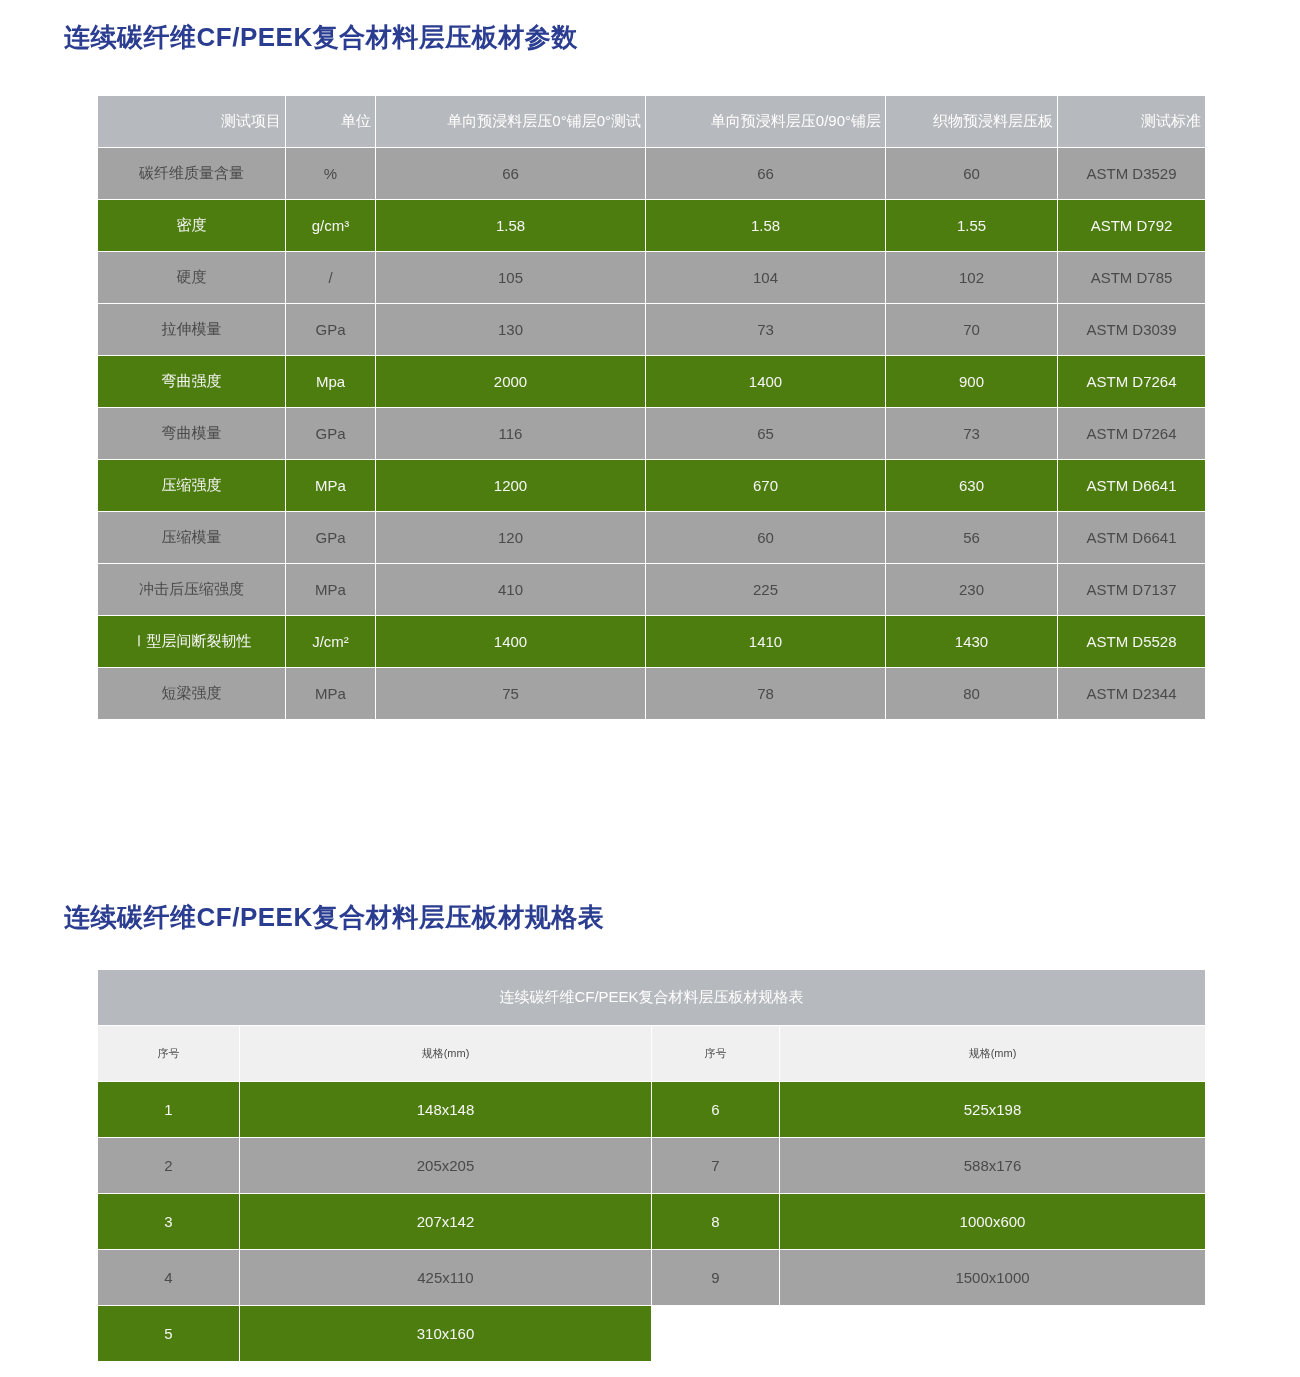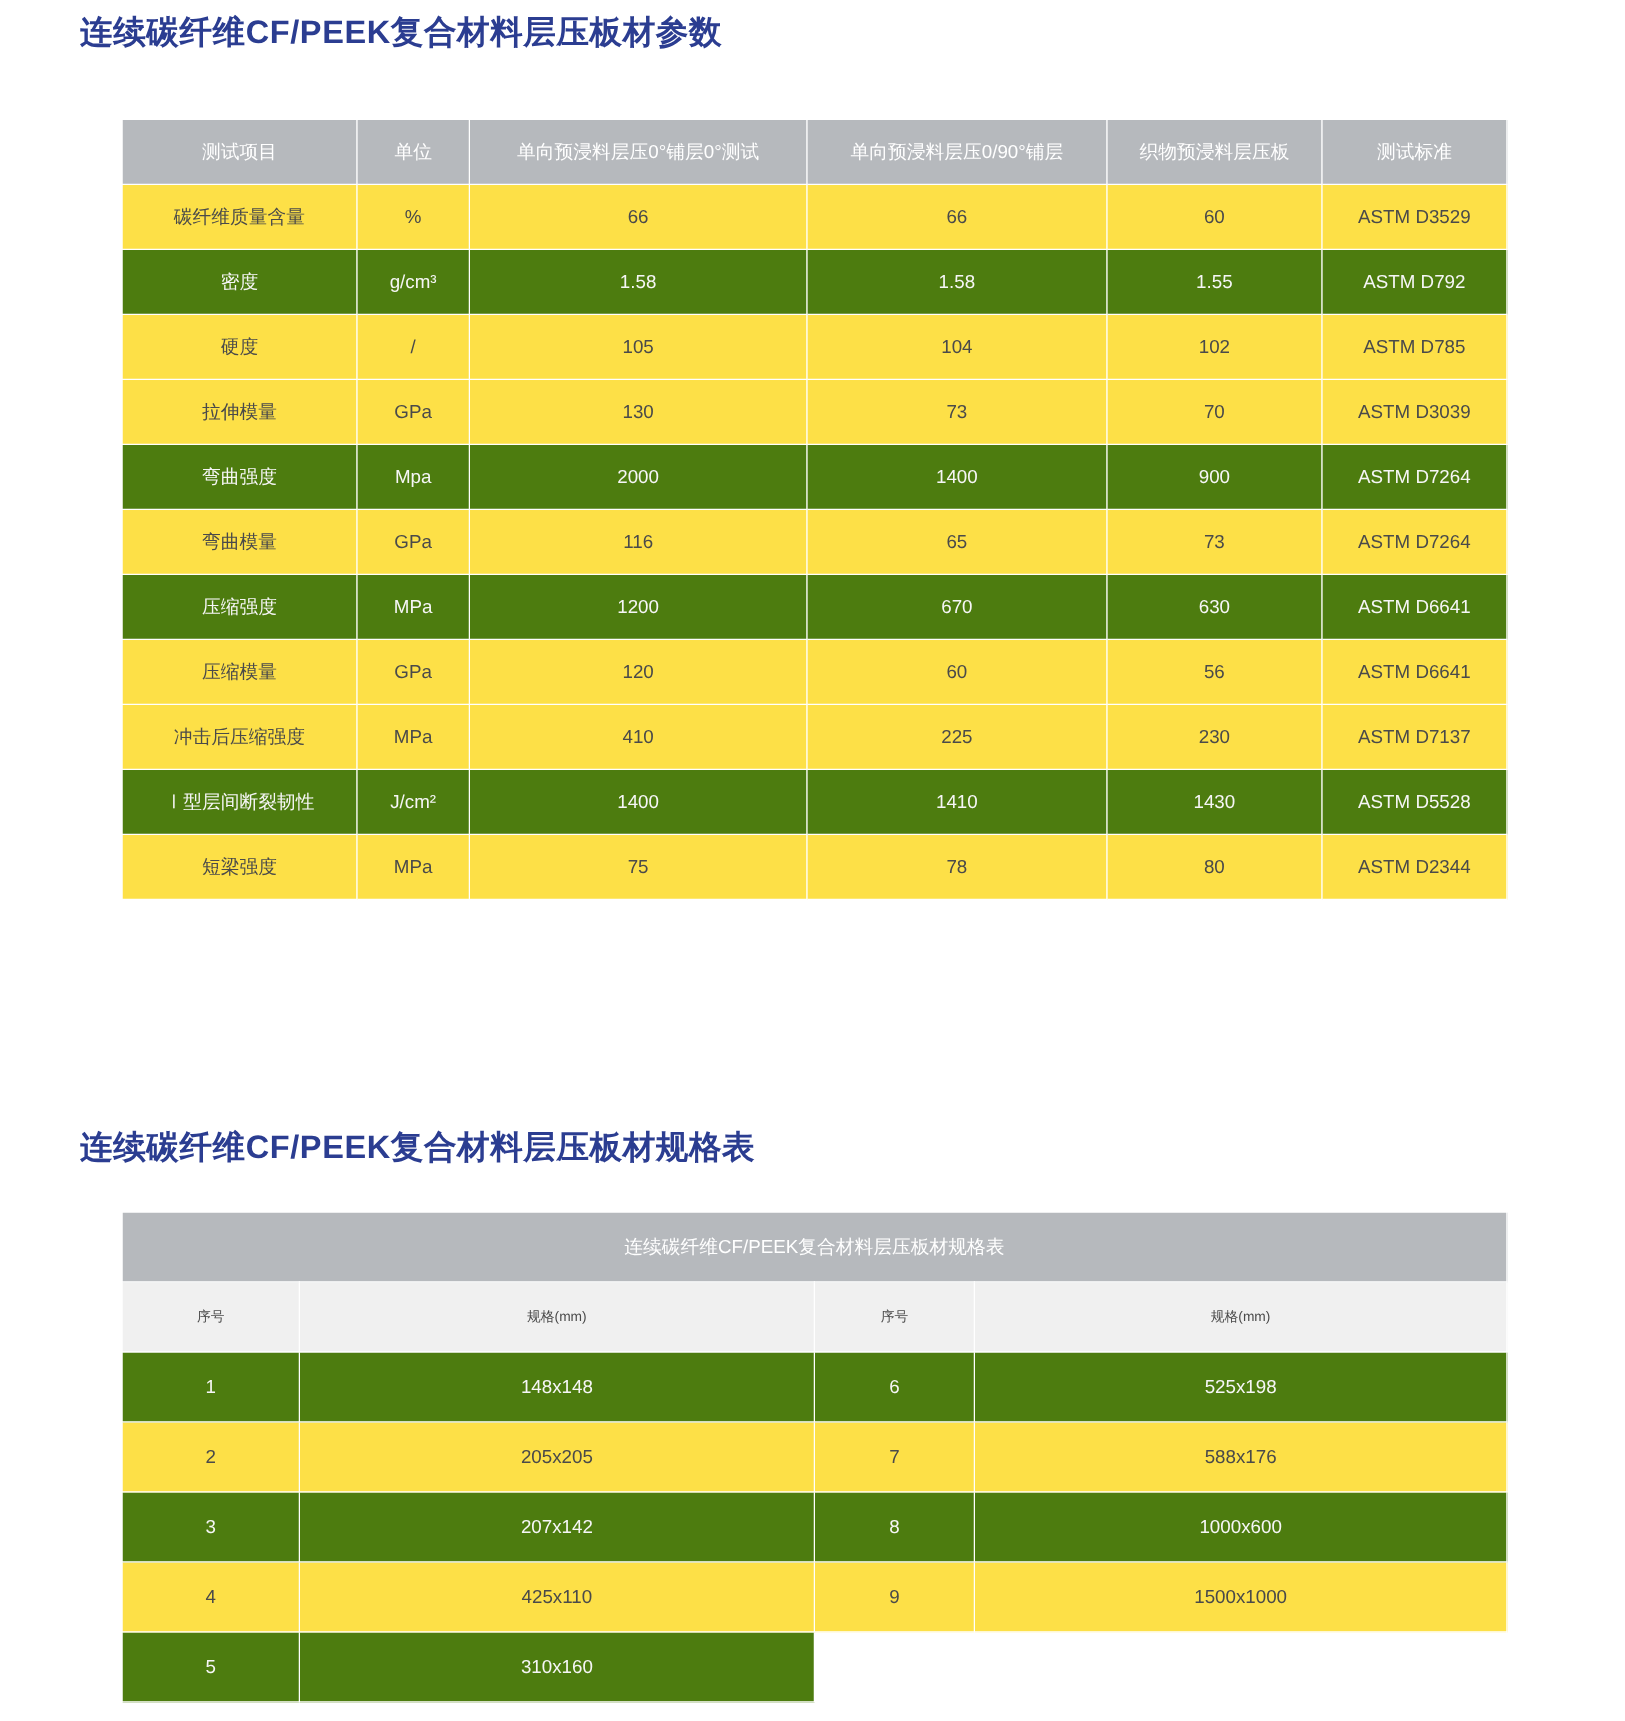--- a/index.html
+++ b/index.html
@@ -23,21 +23,21 @@
   .section-title {
     color: #2b3d91;
     font-size: 26px;
     font-weight: bold;
     letter-spacing: 0.5px;
     margin: 0;
   }
   #title-params {
     position: absolute;
     left: 64px;
-    top: 8px;
+    top: 20px;
   }
   #title-specs {
     position: absolute;
     left: 64px;
     top: 900px;
   }
   table {
     border-collapse: collapse;
     table-layout: fixed;
   }
@@ -63,27 +63,28 @@
     color: #4a4a4a;
     height: 52px;
     padding: 2px 4px;
     box-sizing: border-box;
   }
   .row-dark td, .row-dark th {
     background: #4d7c0f;
     color: #f6f6f6;
   }
   .row-light td, .row-light th {
-    background: #fde047;
+    background: #a3a3a3;
     color: #4a4a4a;
   }
   .head-row td, .head-row th {
     background: #b6b9bd;
     color: #ffffff;
     font-size: 15px;
+    text-align: right;
   }
   .spec-title-row td {
     background: #b6b9bd;
     color: #ffffff;
     height: 56px;
     font-size: 15px;
   }
   .spec-head-row td {
     background: #f0f0f0;
     color: #4a4a4a;

